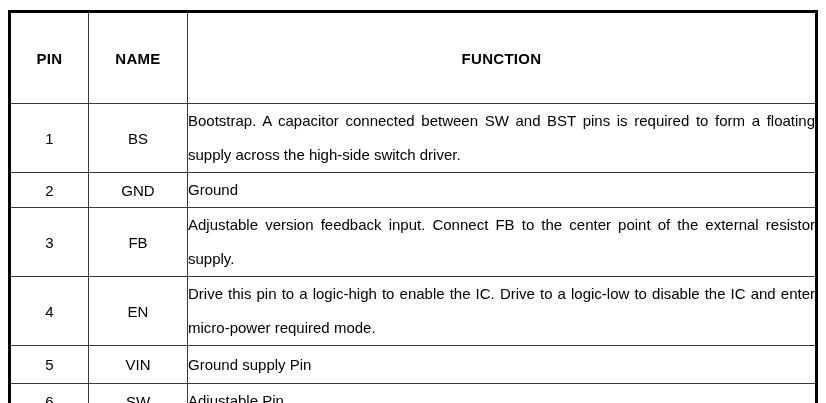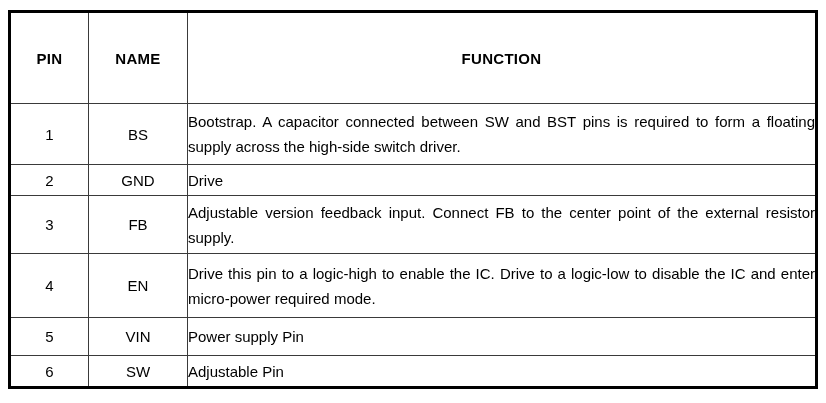--- a/index.html
+++ b/index.html
@@ -41,21 +41,21 @@
     font-size: 16px;
     text-align: center;
     letter-spacing: 0.3px;
   }
   td.cell-pin, td.cell-name {
     text-align: center;
   }
   td.cell-function {
     text-align: justify;
     padding: 4px 9px 5px 9px;
-    line-height: 25px;
+    line-height: 34px;
   }
   tr.row-tall   { height: 61px; }
   tr.row-short  { height: 31px; }
   tr.row-med    { height: 58px; }
   tr.row-tall2  { height: 64px; }
   tr.row-s5     { height: 38px; }
   tr.row-s6     { height: 32px; }
 </style>
 </head>
 <body>
@@ -74,36 +74,36 @@
         <th class="hdr">FUNCTION</th>
       </tr>
       <tr class="row-tall">
         <td class="cell-pin">1</td>
         <td class="cell-name">BS</td>
         <td class="cell-function">Bootstrap. A capacitor connected between SW and BST pins is required to form a floating supply across the high-side switch driver.</td>
       </tr>
       <tr class="row-short">
         <td class="cell-pin">2</td>
         <td class="cell-name">GND</td>
-        <td class="cell-function">Drive</td>
+        <td class="cell-function">Ground</td>
       </tr>
       <tr class="row-med">
         <td class="cell-pin">3</td>
         <td class="cell-name">FB</td>
         <td class="cell-function">Adjustable version feedback input. Connect FB to the center point of the external resistor supply.</td>
       </tr>
       <tr class="row-tall2">
         <td class="cell-pin">4</td>
         <td class="cell-name">EN</td>
         <td class="cell-function">Drive this pin to a logic-high to enable the IC. Drive to a logic-low to disable the IC and enter micro-power required mode.</td>
       </tr>
       <tr class="row-s5">
         <td class="cell-pin">5</td>
         <td class="cell-name">VIN</td>
-        <td class="cell-function">Power supply Pin</td>
+        <td class="cell-function">Ground supply Pin</td>
       </tr>
       <tr class="row-s6">
         <td class="cell-pin">6</td>
         <td class="cell-name">SW</td>
         <td class="cell-function">Adjustable Pin</td>
       </tr>
     </tbody>
   </table>
 </div>
 

